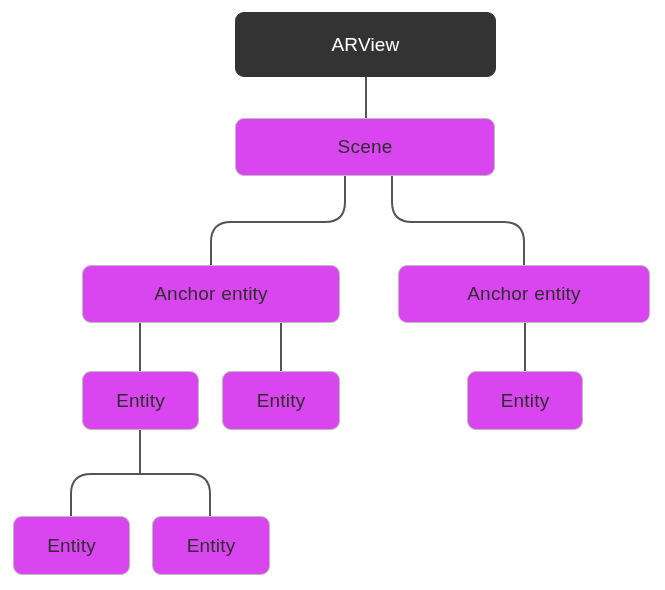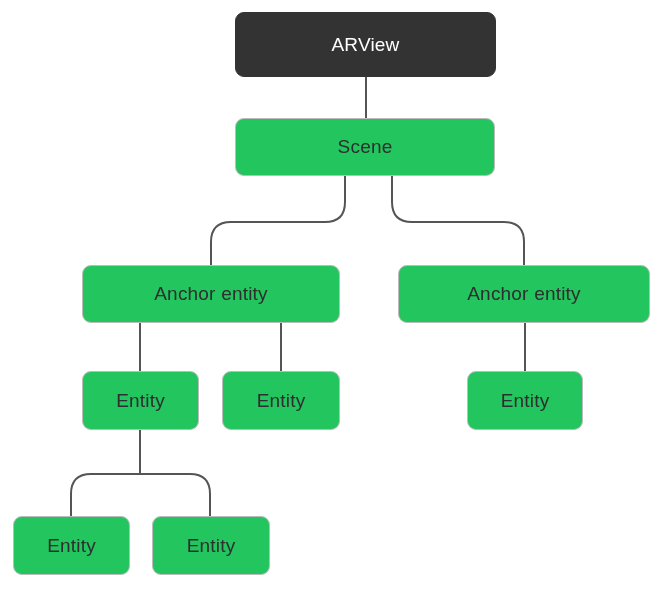--- a/index.html
+++ b/index.html
@@ -32,21 +32,21 @@
     display: flex;
     align-items: center;
     justify-content: center;
     border-radius: 9px;
     font-size: 19px;
     letter-spacing: 0.2px;
     white-space: nowrap;
     z-index: 2;
   }
   .node.light {
-    background: #22c55e;
+    background: #d946ef;
     border: 1.4px solid #bcbcbc;
     color: #2e2e2e;
   }
   .node.dark {
     background: #333333;
     border: 1.4px solid #333333;
     color: #ffffff;
   }
 </style>
 </head>

